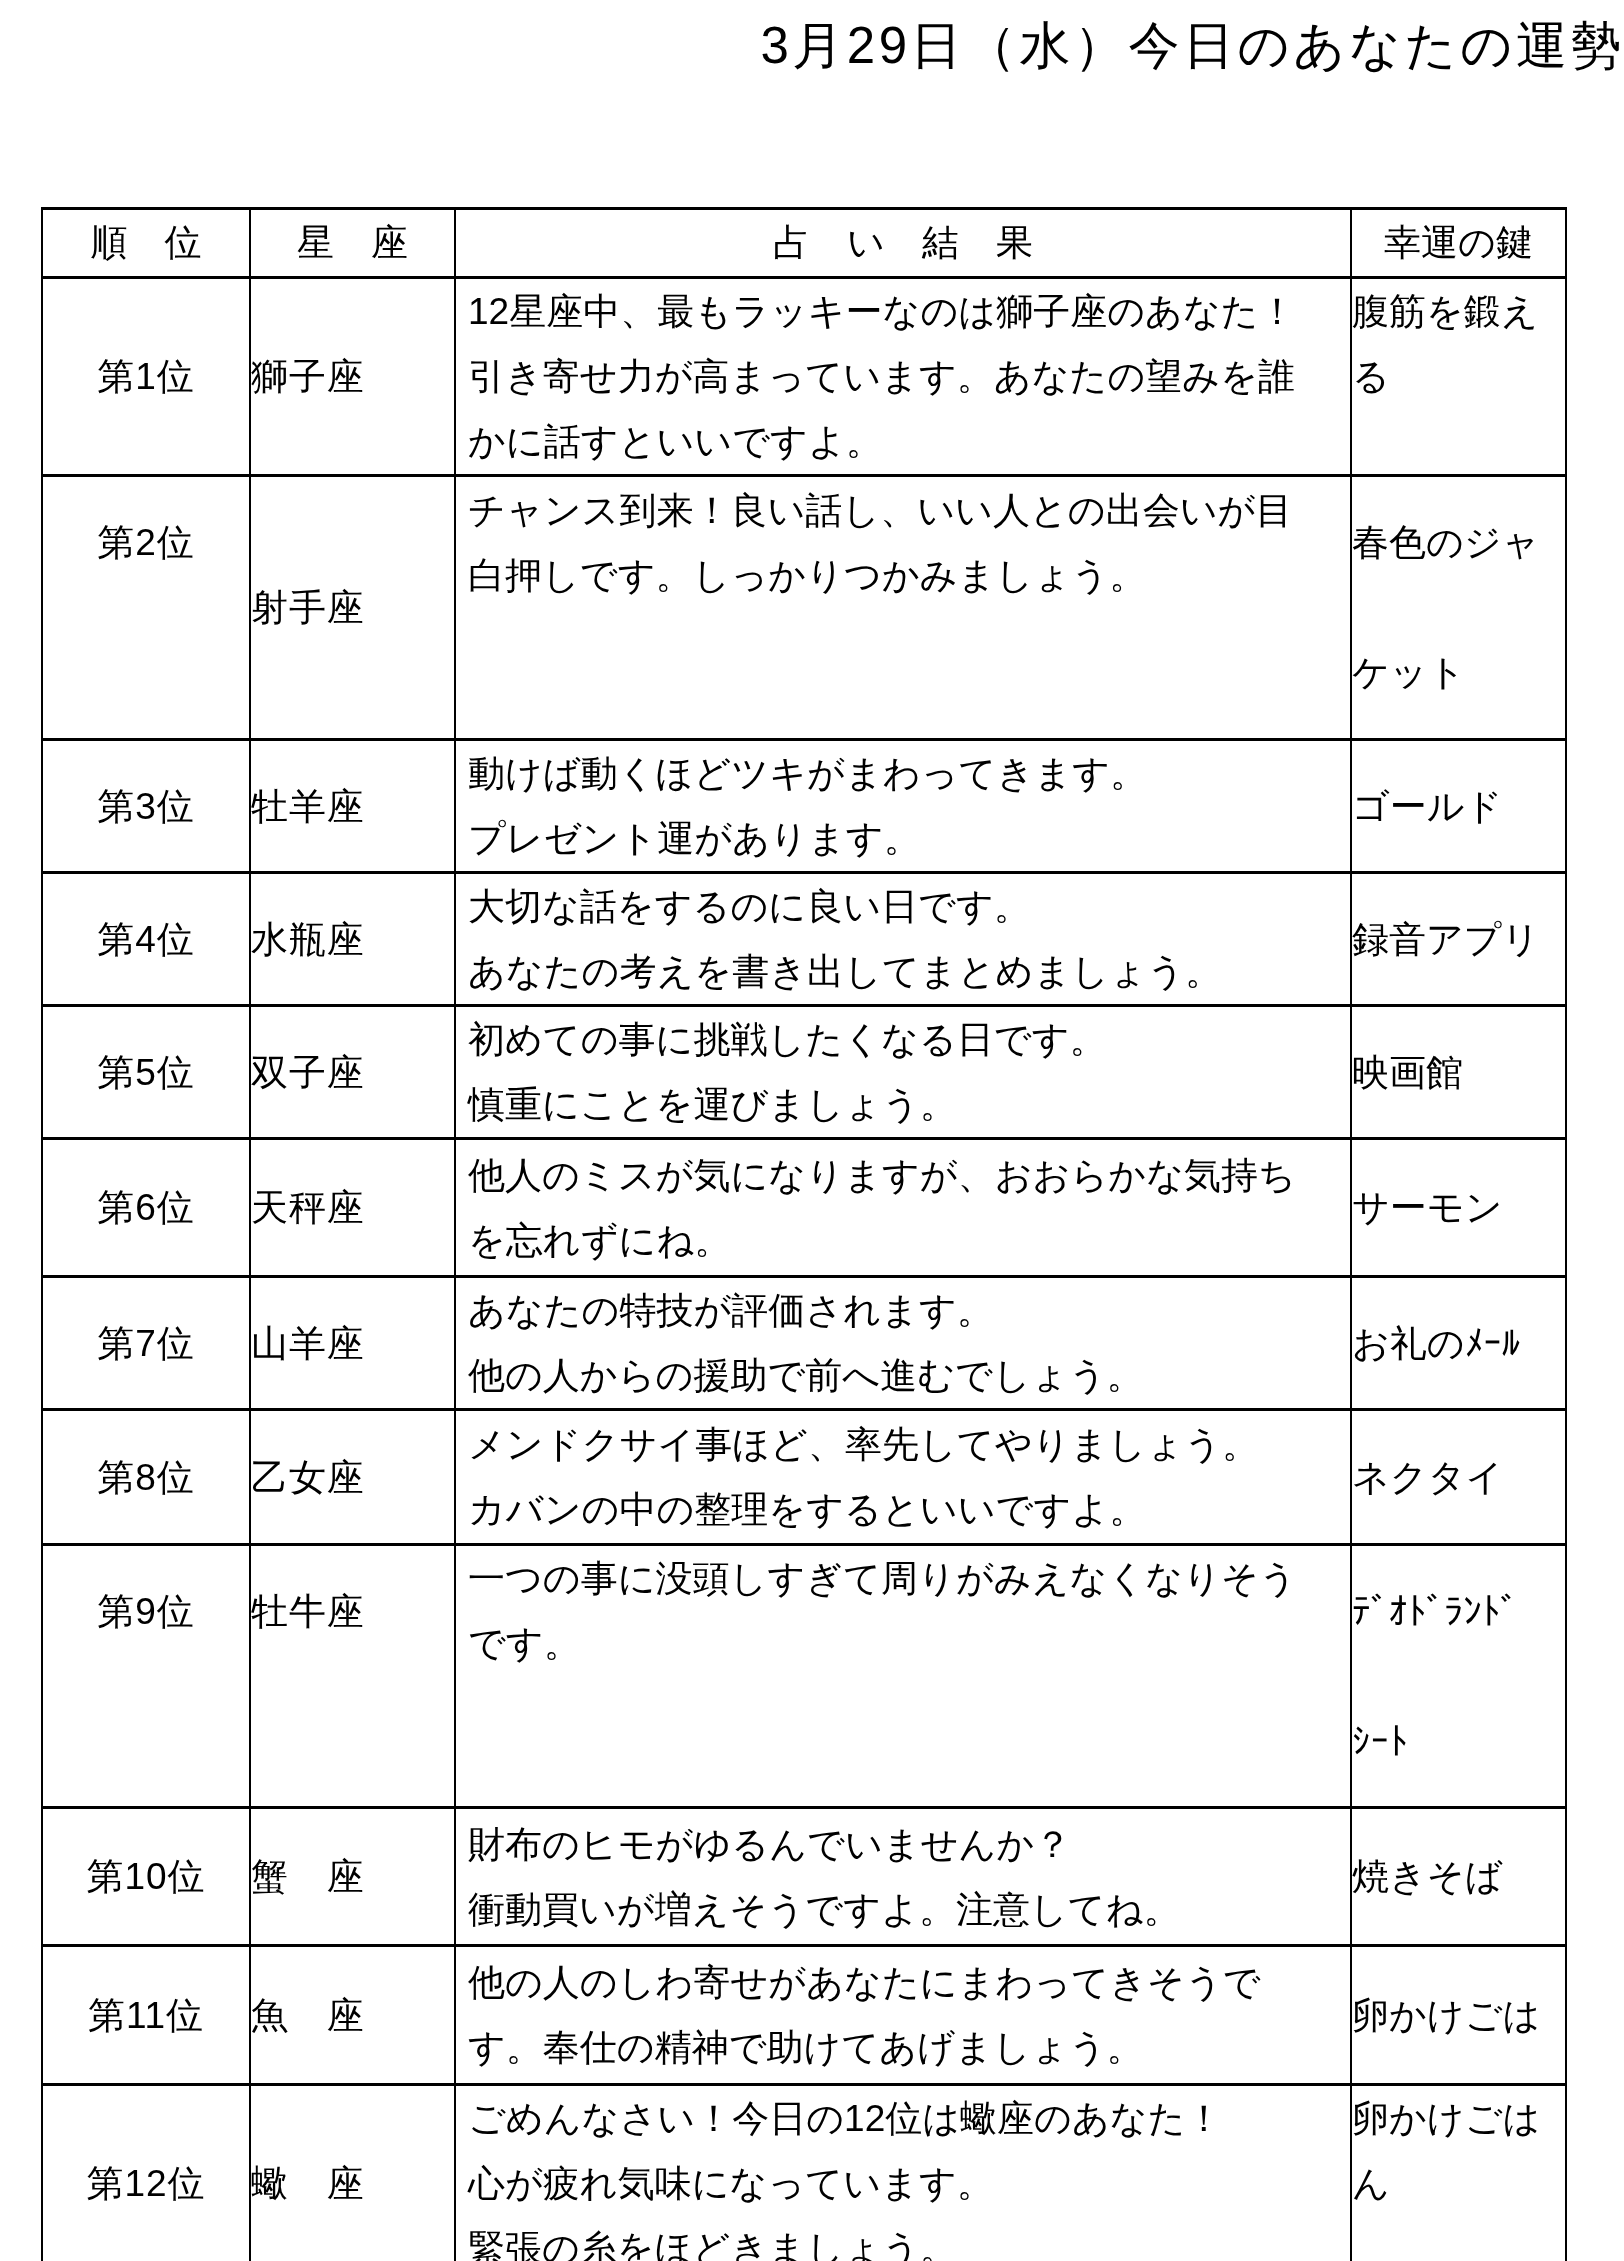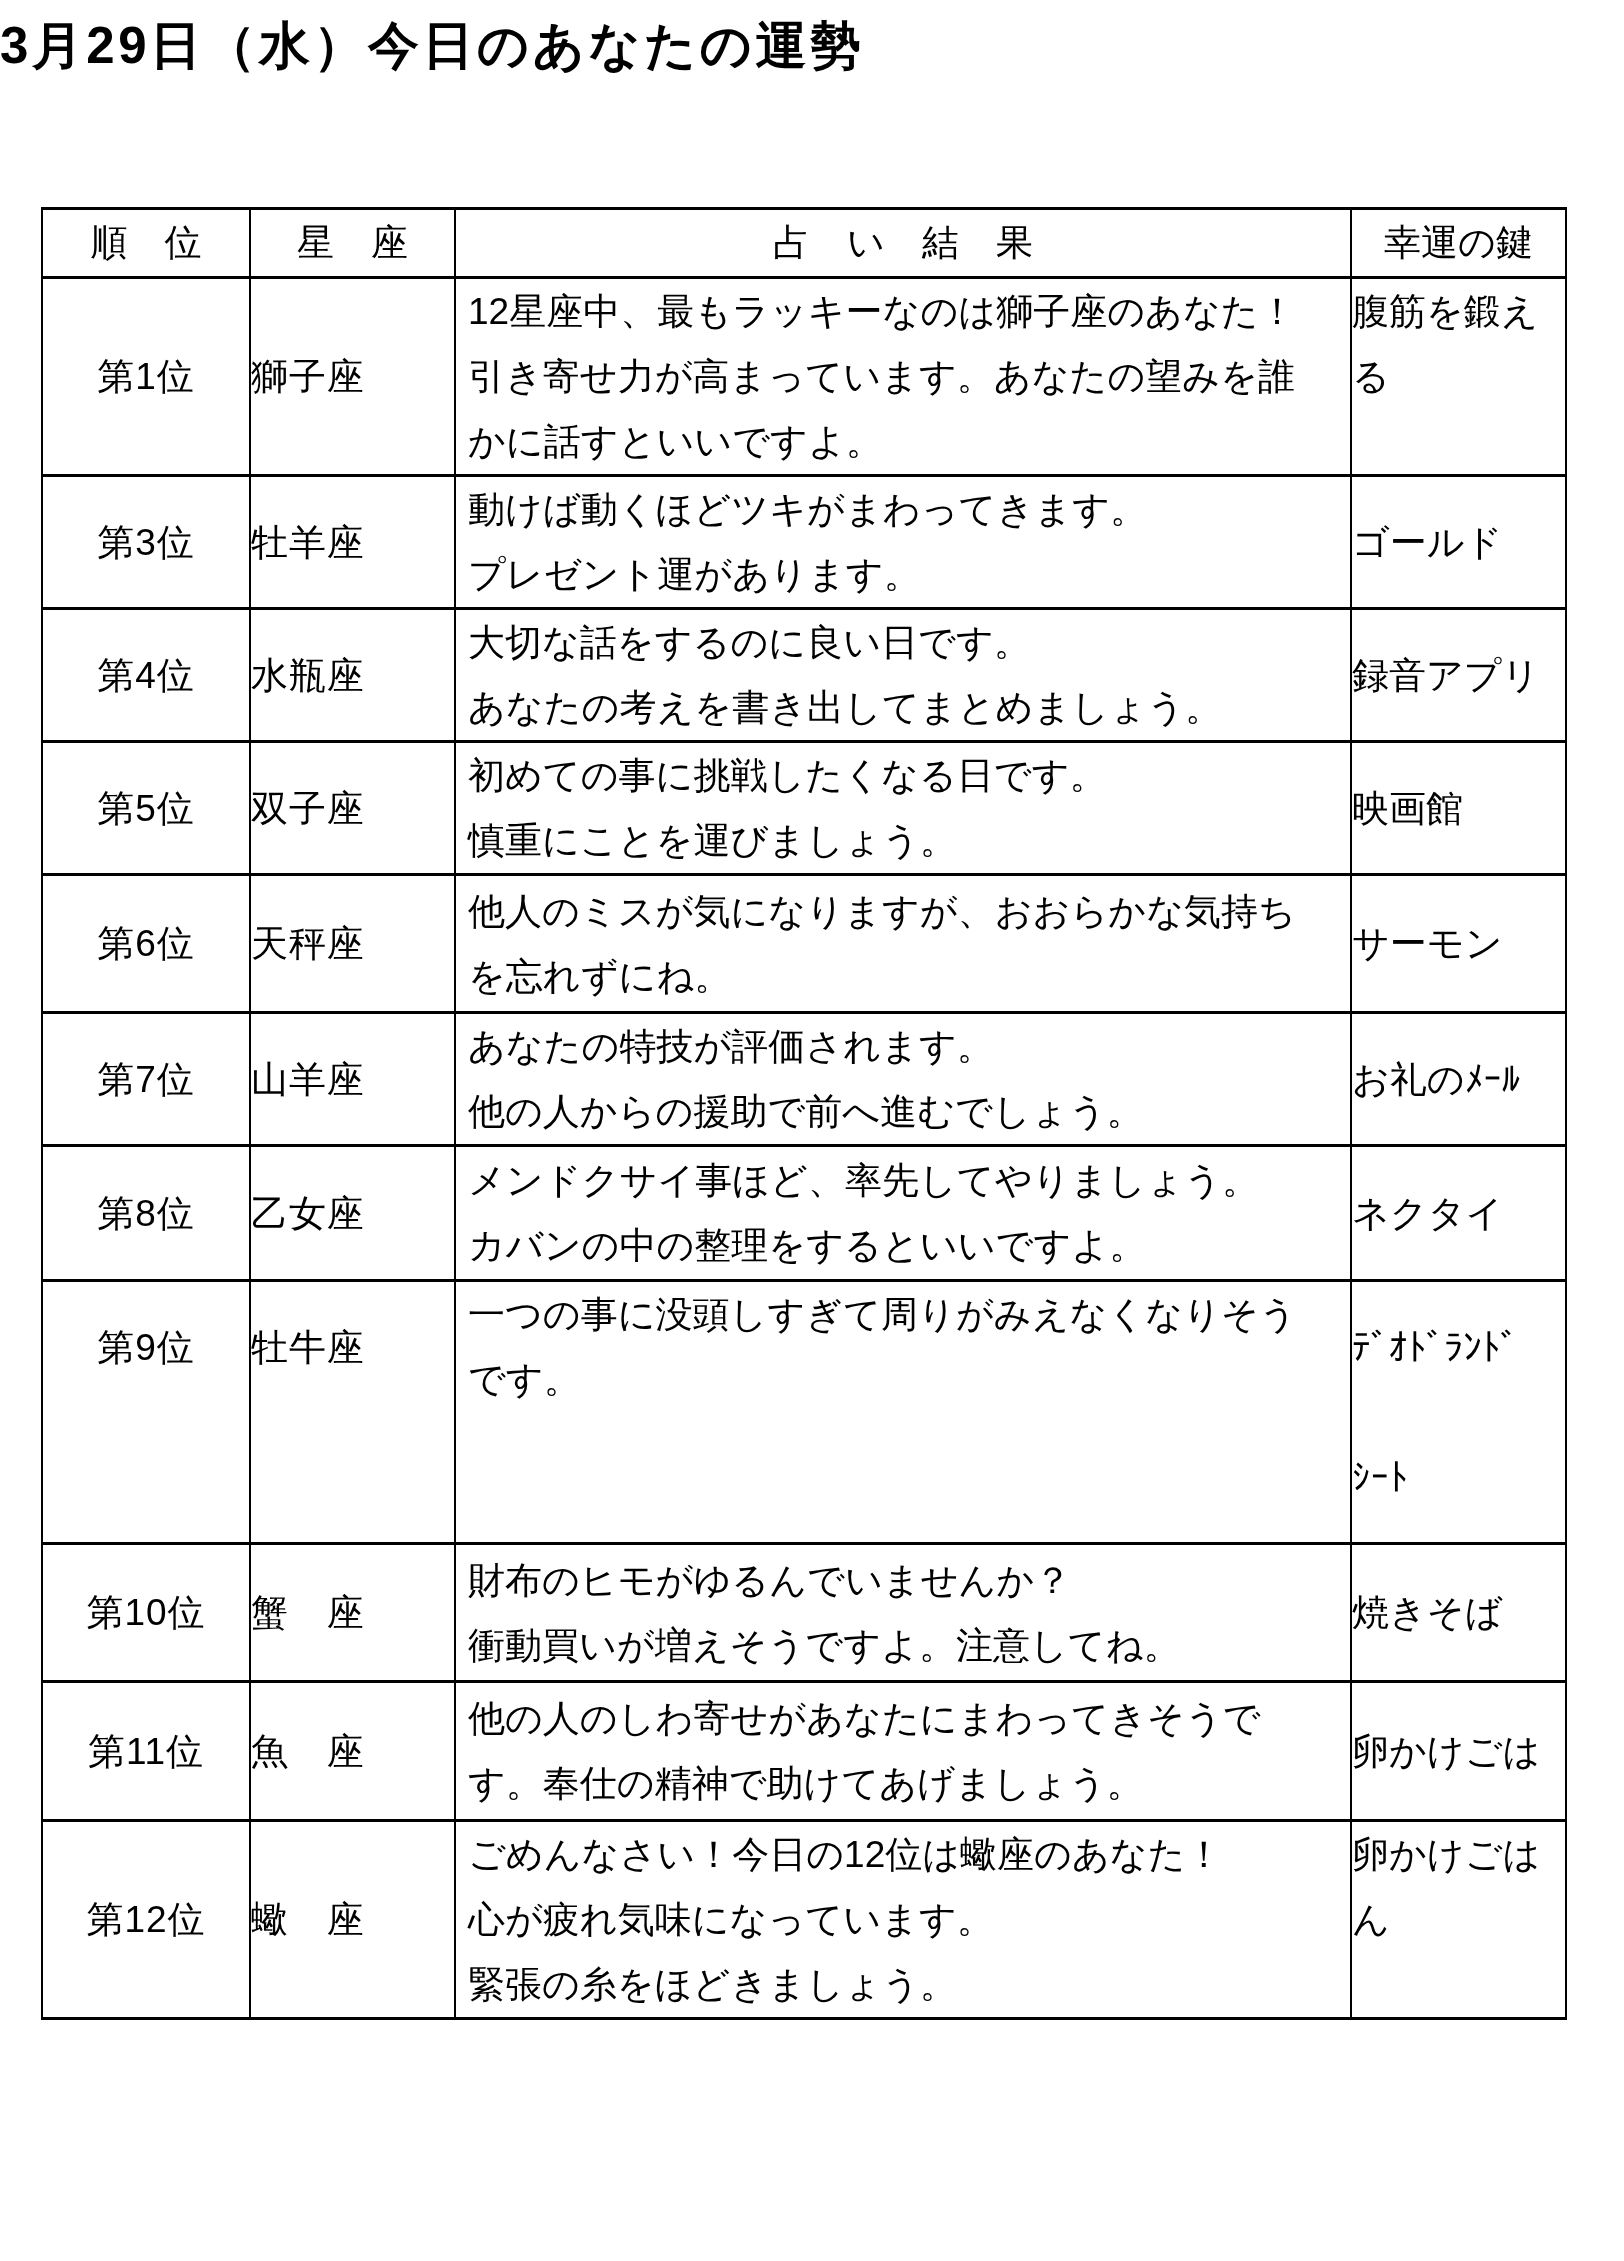--- a/index.html
+++ b/index.html
@@ -7,23 +7,23 @@
     margin: 0; padding: 0;
     width: 1625px; height: 2261px;
     background: #ffffff;
     color: #000000;
     font-family: "Liberation Sans", sans-serif;
   }
   .page { position: relative; width: 1625px; height: 2261px; overflow: hidden; }
   .title {
     margin: 0;
     padding-top: 12.2px;
-    text-align: left;
+    text-align: right;
     font-size: 51px;
-    font-weight: 700;
+    font-weight: 400;
     letter-spacing: 3.5px;
     white-space: nowrap;
   }
   table.fortune {
     position: absolute;
     left: 41px; top: 207px;
     width: 1524px;
     border-collapse: collapse;
     table-layout: fixed;
   }
@@ -72,20 +72,33 @@
     <tbody>
       <tr style="height:192px">
         <td class="rank">第1位</td>
         <td class="sign">獅子座</td>
         <td class="result">12星座中、最もラッキーなのは獅子座のあなた！
 引き寄せ力が高まっています。あなたの望みを誰
 かに話すといいですよ。</td>
         <td class="key">腹筋を鍛え
 る
 &nbsp;</td>
+      </tr>
+      <tr style="height:264px">
+        <td class="rank">第2位
+&nbsp;
+&nbsp;</td>
+        <td class="sign">射手座</td>
+        <td class="result">チャンス到来！良い話し、いい人との出会いが目
+白押しです。しっかりつかみましょう。
+&nbsp;
+&nbsp;</td>
+        <td class="key">春色のジャ
+&nbsp;
+ケット</td>
       </tr>
       <tr style="height:133px">
         <td class="rank">第3位</td>
         <td class="sign">牡羊座</td>
         <td class="result">動けば動くほどツキがまわってきます。
 プレゼント運があります。</td>
         <td class="key">ゴールド</td>
       </tr>
       <tr style="height:132px">
         <td class="rank">第4位</td>

